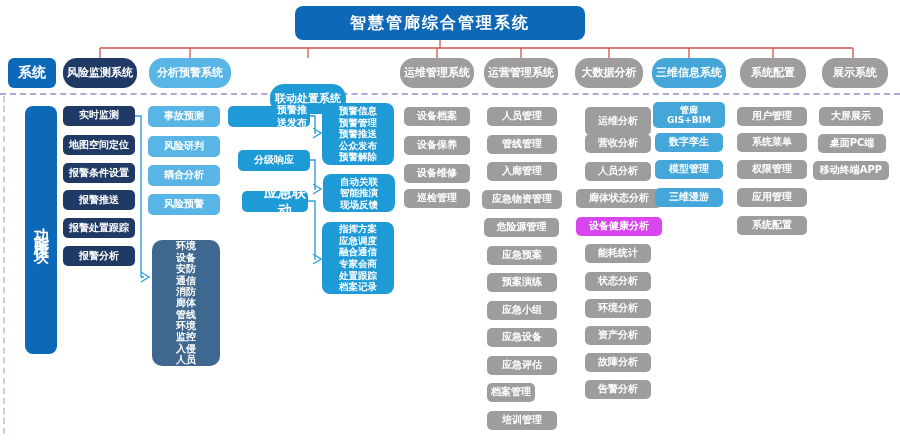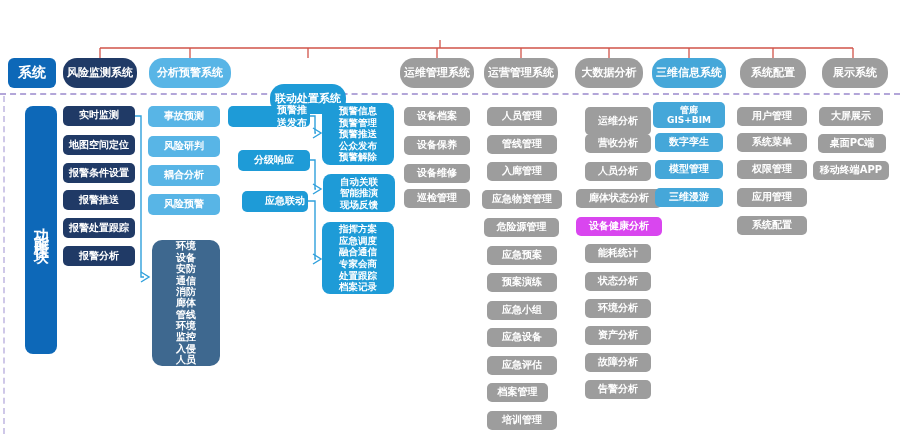--- a/index.html
+++ b/index.html
@@ -55,20 +55,21 @@
       <path d="M310,160 H315 V189 H316"></path>
       <path d="M313,184 L321,189 L313,194"></path>
       <path d="M308,201 H315 V259 H316"></path>
       <path d="M313,254 L321,259 L313,264"></path>
     </g>
   </svg>
 
   <div id="dash-sep"></div>
   <div id="dash-left"></div>
 
+  <div id="title-banner" style="background: rgb(13, 104, 184);">智慧管廊综合管理系统</div>
   <div id="sys-label" style="background: rgb(13, 104, 184);">系统</div>
   <div id="func-label" style="background: rgb(13, 104, 184);">功能模块</div>
 
   <div id="systems-row">
       <div class="node hdr" style="left: 63px; top: 58px; width: 74px; height: 30px; background: rgb(32, 58, 102);">风险监测系统</div>
       <div class="node hdr" style="left: 149px; top: 58px; width: 82px; height: 30px; background: rgb(88, 181, 230);">分析预警系统</div>
       <div class="node hdr" style="left: 270px; top: 58px; width: 76px; height: 30px; background: rgb(30, 155, 215); margin-top: 26px;">联动处置系统</div>
       <div class="node hdr" style="left: 400px; top: 58px; width: 74px; height: 30px; background: rgb(157, 157, 157);">运维管理系统</div>
       <div class="node hdr" style="left: 484px; top: 58px; width: 74px; height: 30px; background: rgb(157, 157, 157);">运营管理系统</div>
       <div class="node hdr" style="left: 575px; top: 58px; width: 68px; height: 30px; background: rgb(157, 157, 157);">大数据分析</div>
@@ -98,21 +99,21 @@
 廊体
 管线
 环境
 监控
 入侵
 人员</div>
       </div>
       <div>
         <div class="node" style="left: 228px; top: 106px; width: 82px; height: 21px; background: rgb(30, 155, 215); font-size: 10px; border-radius: 5px; line-height: 1.22; padding-left: 46px;">预警推送发布</div>
         <div class="node" style="left: 238px; top: 150px; width: 72px; height: 21px; background: rgb(30, 155, 215); font-size: 10px; border-radius: 5px; line-height: 1.22;">分级响应</div>
-        <div class="node" style="left: 242px; top: 191px; width: 66px; height: 21px; background: rgb(30, 155, 215); font-size: 10px; border-radius: 5px; line-height: 1.22; padding-left: 20px;">应急联动</div>
+        <div class="node" style="left: 242px; top: 191px; width: 66px; height: 21px; background: rgb(30, 155, 215); font-size: 14px; border-radius: 5px; line-height: 1.22; padding-left: 20px;">应急联动</div>
       </div>
       <div>
         <div class="node" style="left: 322px; top: 103px; width: 72px; height: 62px; background: rgb(30, 155, 215); font-size: 9.5px; border-radius: 8px; line-height: 1.22;">预警信息
 预警管理
 预警推送
 公众发布
 预警解除</div>
         <div class="node" style="left: 323px; top: 174px; width: 72px; height: 38px; background: rgb(30, 155, 215); font-size: 9.5px; border-radius: 8px; line-height: 1.22;">自动关联
 智能推演
 现场反馈</div>
@@ -133,21 +134,21 @@
         <div class="node" style="left: 487px; top: 107px; width: 70px; height: 19px; background: rgb(157, 157, 157); font-size: 10px; border-radius: 5px; line-height: 1.22;">人员管理</div>
         <div class="node" style="left: 487px; top: 135px; width: 70px; height: 19px; background: rgb(157, 157, 157); font-size: 10px; border-radius: 5px; line-height: 1.22;">管线管理</div>
         <div class="node" style="left: 487px; top: 162px; width: 70px; height: 19px; background: rgb(157, 157, 157); font-size: 10px; border-radius: 5px; line-height: 1.22;">入廊管理</div>
         <div class="node" style="left: 482px; top: 190px; width: 80px; height: 19px; background: rgb(157, 157, 157); font-size: 10px; border-radius: 5px; line-height: 1.22;">应急物资管理</div>
         <div class="node" style="left: 484px; top: 218px; width: 75px; height: 19px; background: rgb(157, 157, 157); font-size: 10px; border-radius: 5px; line-height: 1.22;">危险源管理</div>
         <div class="node" style="left: 487px; top: 246px; width: 70px; height: 19px; background: rgb(157, 157, 157); font-size: 10px; border-radius: 5px; line-height: 1.22;">应急预案</div>
         <div class="node" style="left: 487px; top: 273px; width: 70px; height: 19px; background: rgb(157, 157, 157); font-size: 10px; border-radius: 5px; line-height: 1.22;">预案演练</div>
         <div class="node" style="left: 487px; top: 301px; width: 70px; height: 19px; background: rgb(157, 157, 157); font-size: 10px; border-radius: 5px; line-height: 1.22;">应急小组</div>
         <div class="node" style="left: 487px; top: 328px; width: 70px; height: 19px; background: rgb(157, 157, 157); font-size: 10px; border-radius: 5px; line-height: 1.22;">应急设备</div>
         <div class="node" style="left: 487px; top: 356px; width: 70px; height: 19px; background: rgb(157, 157, 157); font-size: 10px; border-radius: 5px; line-height: 1.22;">应急评估</div>
-        <div class="node" style="left: 487px; top: 383px; width: 61px; height: 19px; background: rgb(157, 157, 157); font-size: 10px; border-radius: 5px; line-height: 1.22;">档案管理</div>
+        <div class="node" style="left: 487px; top: 383px; width: 48px; height: 19px; background: rgb(157, 157, 157); font-size: 10px; border-radius: 5px; line-height: 1.22;">档案管理</div>
         <div class="node" style="left: 487px; top: 411px; width: 70px; height: 19px; background: rgb(157, 157, 157); font-size: 10px; border-radius: 5px; line-height: 1.22;">培训管理</div>
       </div>
       <div>
         <div class="node" style="left: 585px; top: 107px; width: 66px; height: 28px; background: rgb(157, 157, 157); font-size: 10px; border-radius: 5px; line-height: 1.22;">运维分析</div>
         <div class="node" style="left: 585px; top: 134px; width: 66px; height: 19px; background: rgb(157, 157, 157); font-size: 10px; border-radius: 5px; line-height: 1.22;">营收分析</div>
         <div class="node" style="left: 585px; top: 162px; width: 66px; height: 19px; background: rgb(157, 157, 157); font-size: 10px; border-radius: 5px; line-height: 1.22;">人员分析</div>
         <div class="node" style="left: 576px; top: 189px; width: 86px; height: 19px; background: rgb(157, 157, 157); font-size: 10px; border-radius: 5px; line-height: 1.22;">廊体状态分析</div>
         <div class="node" style="left: 576px; top: 217px; width: 86px; height: 19px; background: #d946ef; font-size: 10px; border-radius: 5px; line-height: 1.22;">设备健康分析</div>
         <div class="node" style="left: 585px; top: 244px; width: 66px; height: 19px; background: rgb(157, 157, 157); font-size: 10px; border-radius: 5px; line-height: 1.22;">能耗统计</div>
         <div class="node" style="left: 585px; top: 272px; width: 66px; height: 19px; background: rgb(157, 157, 157); font-size: 10px; border-radius: 5px; line-height: 1.22;">状态分析</div>

